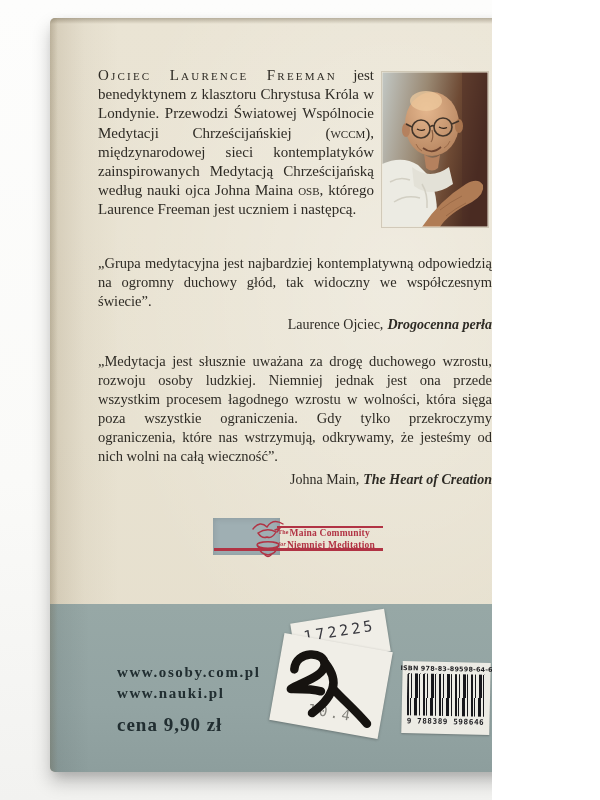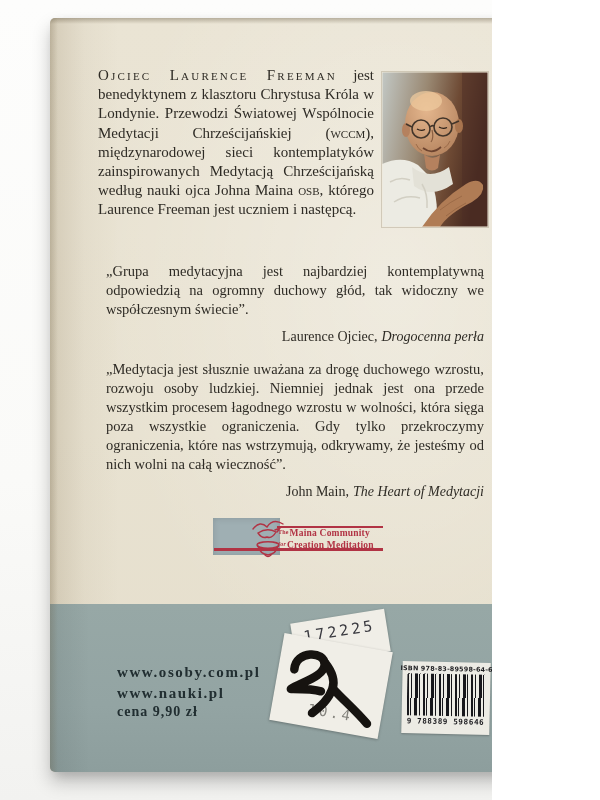--- a/index.html
+++ b/index.html
@@ -36,24 +36,24 @@
   
   .about{
     position:absolute;left:48px;top:48px;width:276px;margin:0;
     font-size:15px;line-height:19.2px;color:#2e2b25;text-align:justify;
   }
   .sc{font-variant:small-caps;}
   .about .lead{letter-spacing:2.2px;}
   .quote{position:absolute;left:48px;width:394px;color:#2e2b25;}
   .q1{top:236px;}
   .q2{top:334px;}
-  .quote p{margin:8px;font-size:14.5px;line-height:19px;text-align:justify;}
+  .quote p{margin:0;font-size:14.5px;line-height:19px;text-align:justify;}
   .quote .attr{margin-top:4px;text-align:right;font-size:14px;}
   .quote .attr .author{margin-right:4px;}
-  .it{font-style:italic;}
+  .it{font-style:italic;font-weight:bold;}
 
   
   .portrait{position:absolute;left:332px;top:54px;width:106px;height:155px;
     box-shadow:0 0 0 1px rgba(120,105,75,0.25);overflow:hidden;}
   .portrait svg{display:block;width:100%;height:100%;}
 
   
   .logo{position:absolute;left:163px;top:500px;width:176px;height:42px;}
   .logo-rect{position:absolute;left:0;top:0;width:67px;height:37px;background:#9fafb3;
     box-shadow:inset 0 0 6px rgba(70,80,85,0.25);}
@@ -67,21 +67,21 @@
   
   .band{
     position:absolute;left:0;top:586px;width:492px;height:168px;
     background:
       linear-gradient(90deg, rgba(40,50,48,0.10), transparent 8%),
       linear-gradient(180deg,#97a8a6 0%,#93a4a3 60%,#8d9e9d 100%);
     border-radius:0 0 5px 5px;
   }
   .band .urls{position:absolute;left:67px;top:58px;color:#212e31;font-weight:bold;}
   .band .url{font-size:15px;letter-spacing:1.6px;line-height:21px;}
-  .band .price{font-size:14px;letter-spacing:1px;}
+  .band .price{font-size:19px;letter-spacing:1px;margin-top:10px;}
 
   
   .sticker{position:absolute;background:#f0eee7;box-shadow:0 1px 3px rgba(0,0,0,0.30);}
   .sticker-upper{left:243px;top:598px;width:95px;height:43px;transform:rotate(-9deg);z-index:3;}
   .sticker-upper .code{display:block;text-align:center;margin-top:6px;
     font-family:"DejaVu Sans Mono",monospace;font-size:15px;letter-spacing:3px;color:#3a3a40;}
   .sticker-lower{left:226px;top:624px;width:110px;height:88px;transform:rotate(10deg);z-index:4;}
   .sticker-lower .printed{position:absolute;left:36px;bottom:10px;
     font-family:"DejaVu Sans Mono",monospace;font-size:14px;letter-spacing:3px;color:#85847e;}
   .sticker-lower svg{position:absolute;left:0;top:0;width:110px;height:88px;}
@@ -154,39 +154,39 @@
       </svg>
     </div>
 
     <div class="quote q1">
       <p>„Grupa medytacyjna jest najbardziej kontemplatywną odpowiedzią na ogromny duchowy głód, tak widoczny we współczesnym świecie”.</p>
       <p class="attr"><span class="author">Laurence Ojciec,</span><span class="it">Drogocenna perła</span></p>
     </div>
 
     <div class="quote q2">
       <p>„Medytacja jest słusznie uważana za drogę duchowego wzrostu, rozwoju osoby ludzkiej. Niemniej jednak jest ona przede wszystkim procesem łagodnego wzrostu w wolności, która sięga poza wszystkie ograniczenia. Gdy tylko przekroczymy ograniczenia, które nas wstrzymują, odkrywamy, że jesteśmy od nich wolni na całą wieczność”.</p>
-      <p class="attr"><span class="author">John Main,</span><span class="it">The Heart of Medytacji</span></p>
+      <p class="attr"><span class="author">Johna Main,</span><span class="it">The Heart of Creation</span></p>
     </div>
 
     <div class="logo">
       <div class="logo-rect"></div>
       <div class="logo-line-thin"></div>
       <svg class="logo-dove" viewBox="0 0 40 42">
         <g stroke="#b13344" stroke-width="1.4" fill="none" stroke-linecap="round">
           <path d="M5,13 Q12,4 19,11 Q25,2 35,8"></path>
           <path d="M10,17 Q19,11 28,16 Q24,23 19,21 Q14,23 10,17 Z"></path>
           <path d="M27,14 l5,-2 l-3,4"></path>
           <ellipse cx="20" cy="29" rx="11" ry="3.2"></ellipse>
           <path d="M10,30 Q12,38 20,39 Q28,38 30,30"></path>
           <path d="M17,39 q3,3 6,0"></path>
         </g>
       </svg>
       <div class="logo-text">
         <div class="row"><span class="tiny">The</span><span>Maina Community</span></div>
-        <div class="row"><span class="tiny it">for</span><span>Creation Meditation</span></div>
+        <div class="row"><span class="tiny it">for</span><span>Niemniej Meditation</span></div>
       </div>
       <div class="logo-line-thick"></div>
     </div>
 
     <div class="band">
       <div class="urls">
         <div class="url">www.osoby.com.pl</div>
         <div class="url">www.nauki.pl</div>
         <div class="price">cena 9,90 zł</div>
       </div>

